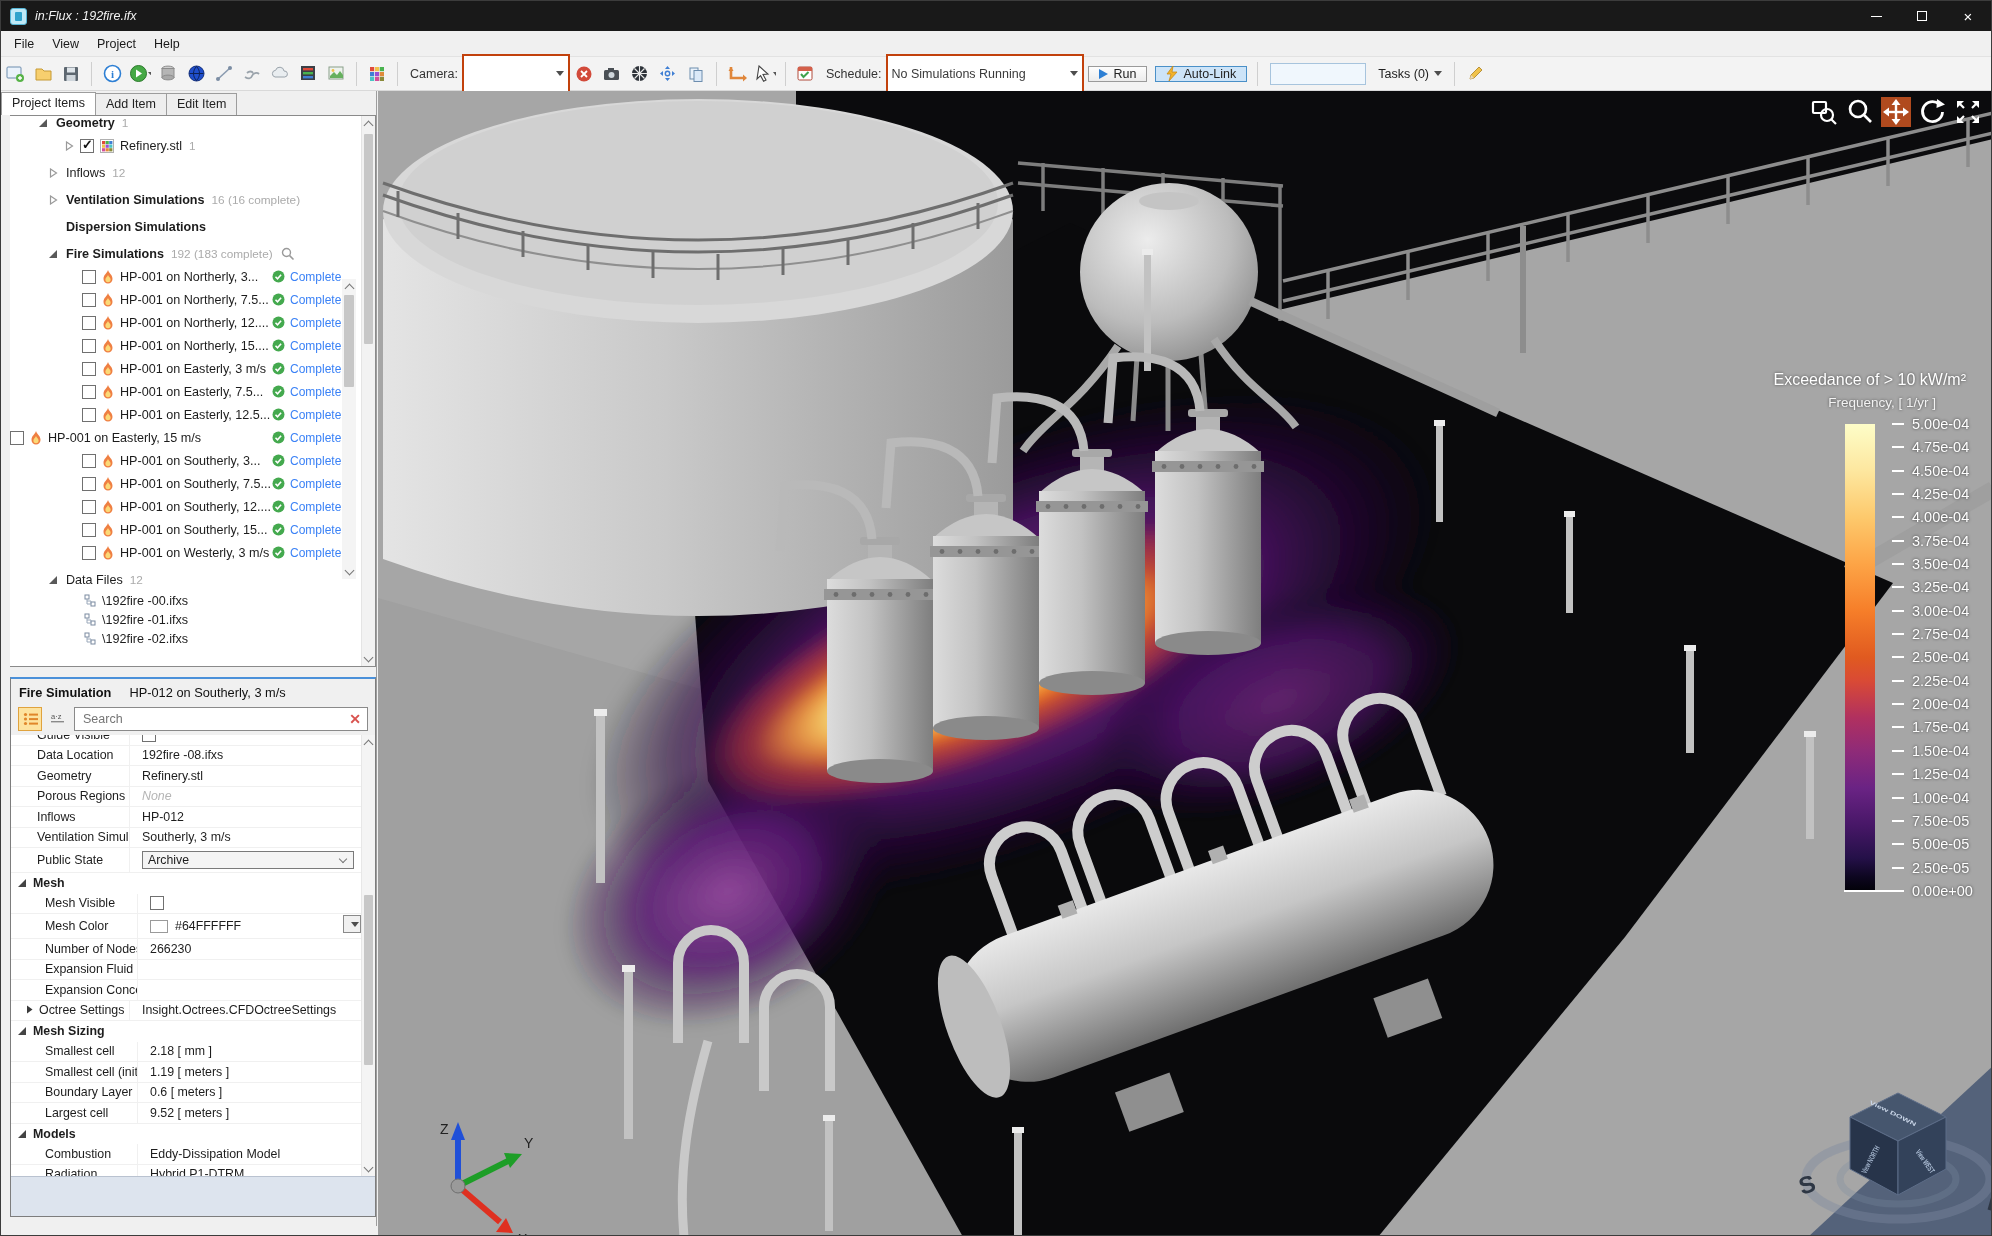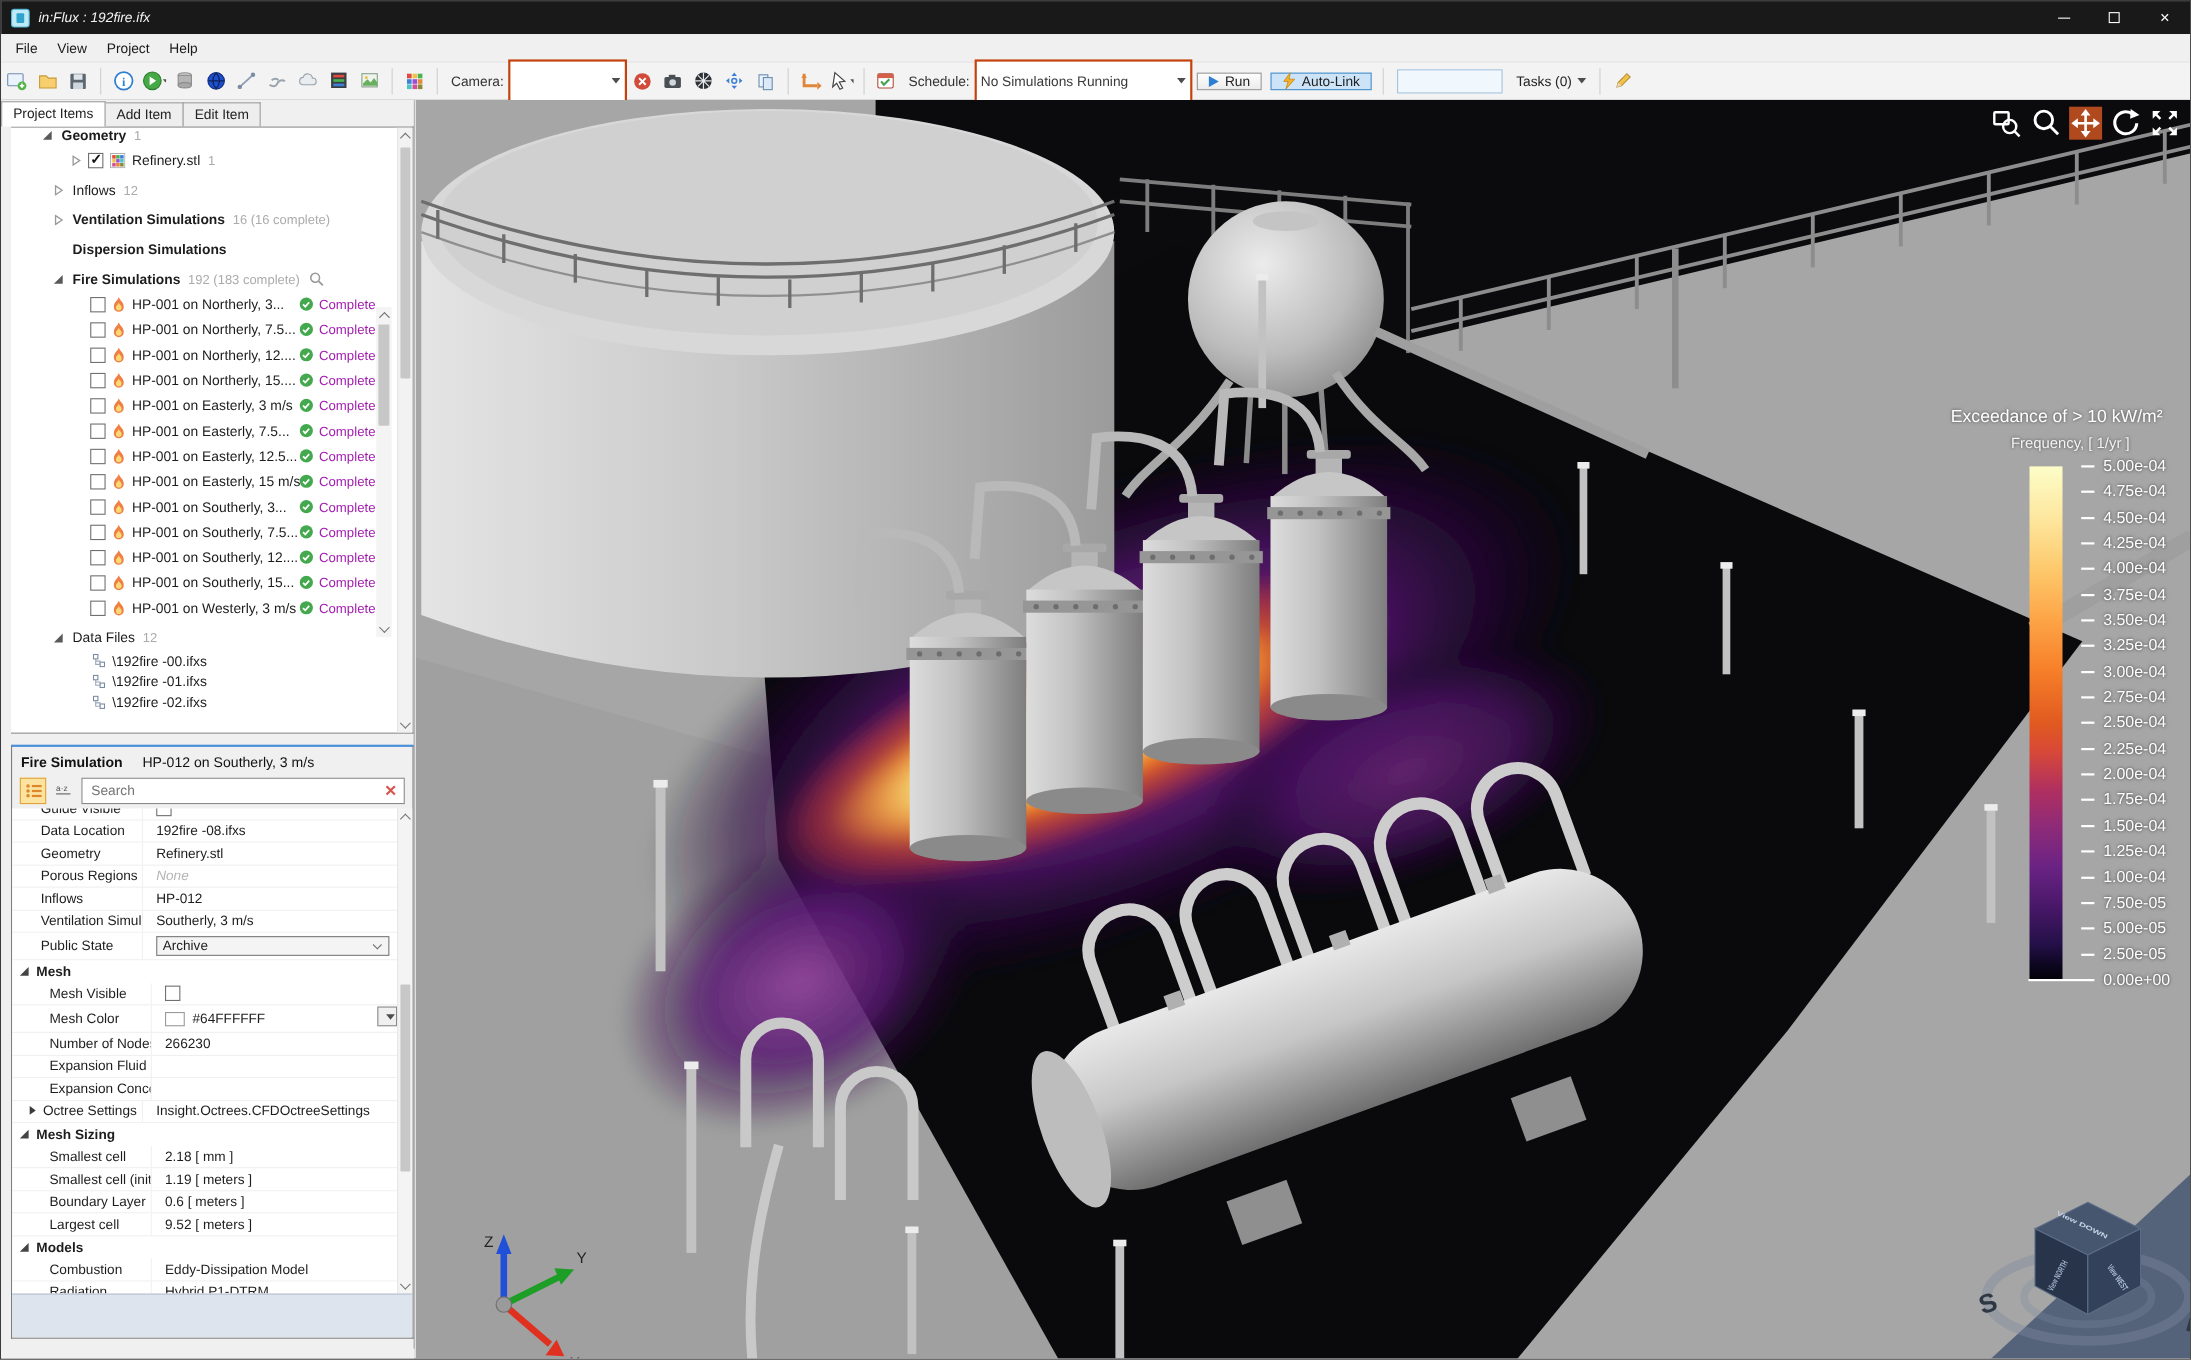--- a/index.html
+++ b/index.html
@@ -60,21 +60,21 @@
   .trow{height:23px;display:flex;align-items:center;position:relative;font-size:12.6px;color:#1c1c1c;white-space:nowrap;}
   .sect{margin-top:4px;}
   .bold{font-weight:bold;}
   .count{color:#ababab;font-size:11.8px;margin-left:7px;}
   .exp{width:10px;height:10px;display:inline-block;flex:none;}
   .exp svg{display:block;}
   .cbx{width:14px;height:14px;border:1px solid #707070;background:#fff;display:inline-block;flex:none;
        position:relative;margin-right:6px;}
   .cbx.checked:before{content:"✓";position:absolute;left:1px;top:-3px;font-size:13px;color:#111;font-weight:bold;}
   .flame{margin-right:6px;flex:none;}
-  .fstatus{position:absolute;left:262px;display:flex;align-items:center;color:#a21caf;font-size:12px;}
+  .fstatus{position:absolute;left:262px;display:flex;align-items:center;color:#3b82f6;font-size:12px;}
   .fstatus svg{margin-right:5px;}
   .scrollbar{position:absolute;background:#f2f2f2;}
   .sb-outer{right:0;top:0;bottom:0;width:14px;border-left:1px solid #e4e4e4;}
   .sb-thumb{position:absolute;left:2px;right:2px;background:#c7c7c7;border-radius:1px;}
   .sb-arrow{position:absolute;left:0;right:0;height:14px;display:flex;align-items:center;justify-content:center;color:#6a6a6a;font-size:9px;}
   .chev{width:7px;height:7px;border-right:1.6px solid #777;border-bottom:1.6px solid #777;display:block;}
   .chev.up{transform:rotate(-135deg);margin-top:4px;}
   .chev.down{transform:rotate(45deg);margin-bottom:4px;}
   .sb-fire{position:absolute;left:332px;top:163px;width:14px;height:300px;background:#f4f4f4;}
 
@@ -521,21 +521,21 @@
                 <span>HP-001 on Easterly, 12.5...</span>
                 <span class="fstatus">
                   <svg width="13" height="13">
                     <circle cx="6.5" cy="6.5" r="6" fill="#44a94e"></circle>
                     <path d="M3.5 6.8l2 2 3.6-4" stroke="#fff" stroke-width="1.6" fill="none"></path>
                   </svg>
                   <span>Complete</span>
                 </span>
               </div>
 
-              <div class="trow" style="padding-left:72px">
+              <div class="trow" style="">
                 <span class="cbx"></span>
                 <svg class="flame" width="12" height="14" viewBox="0 0 12 14">
                   <path d="M6 0C7 3.5 10.5 4.5 10.5 9a4.5 4.5 0 0 1-9 0C1.5 4.5 5 3.5 6 0Z" fill="#ef7f42"></path>
                   <path d="M6 5c.6 2 2.6 2.5 2.6 4.6a2.6 2.6 0 0 1-5.2 0C3.4 7.5 5.4 7 6 5Z" fill="#fbd977"></path>
                 </svg>
                 <span>HP-001 on Easterly, 15 m/s</span>
                 <span class="fstatus">
                   <svg width="13" height="13">
                     <circle cx="6.5" cy="6.5" r="6" fill="#44a94e"></circle>
                     <path d="M3.5 6.8l2 2 3.6-4" stroke="#fff" stroke-width="1.6" fill="none"></path>

